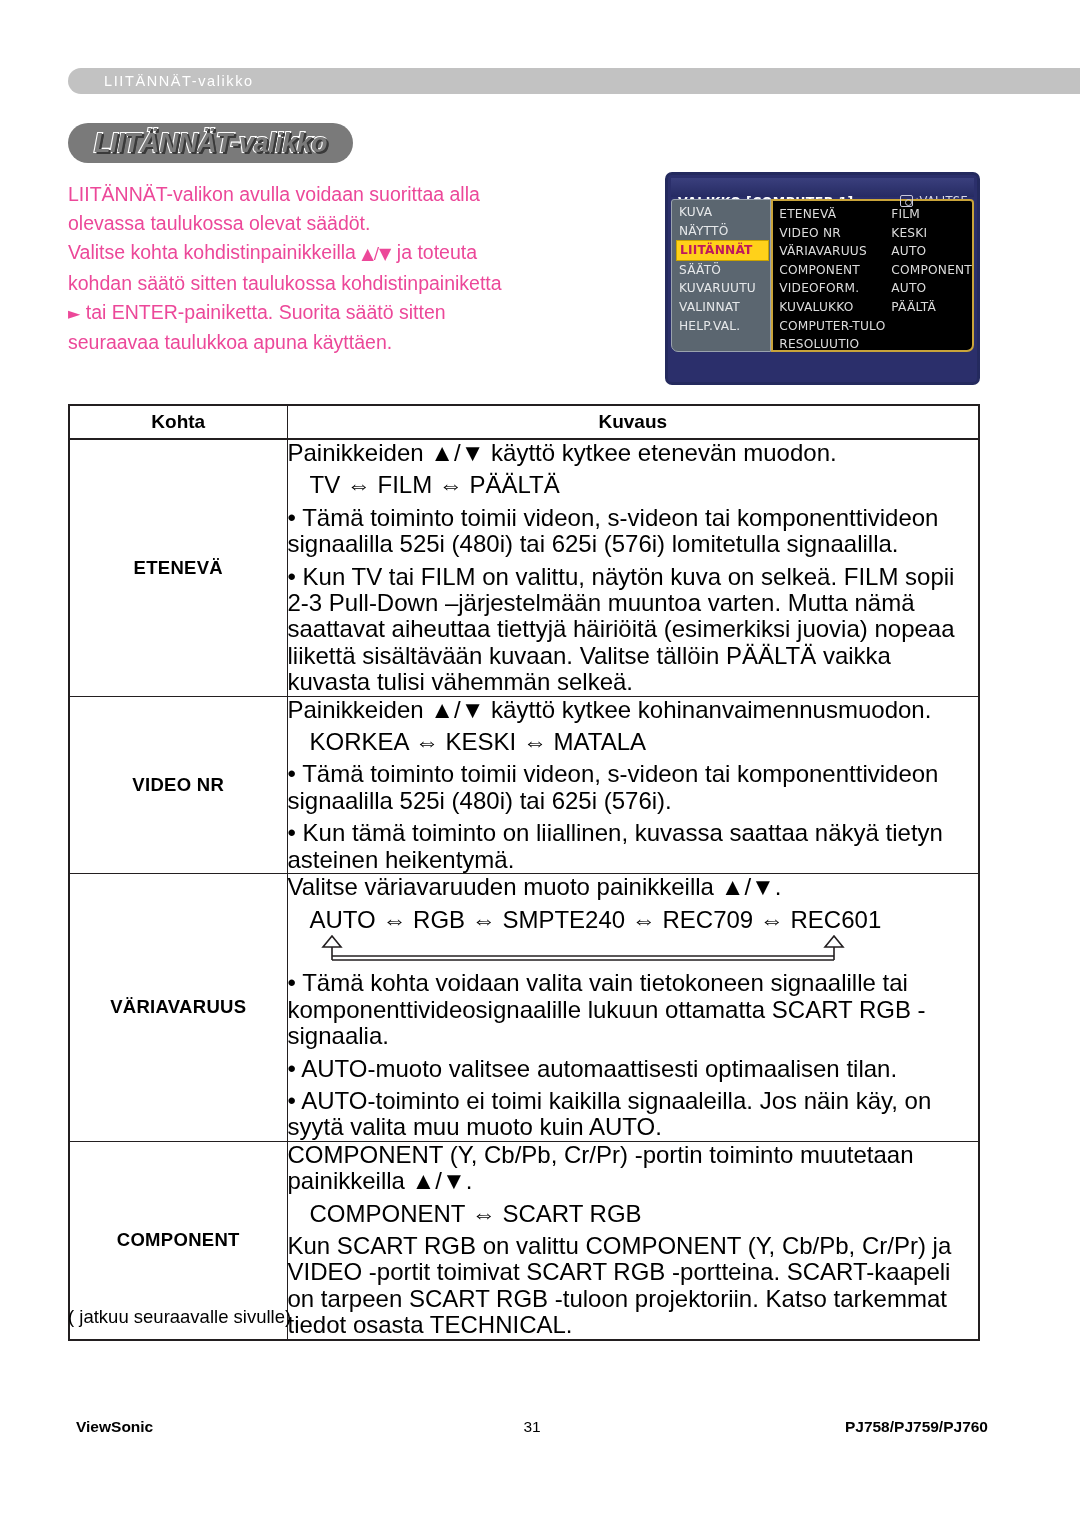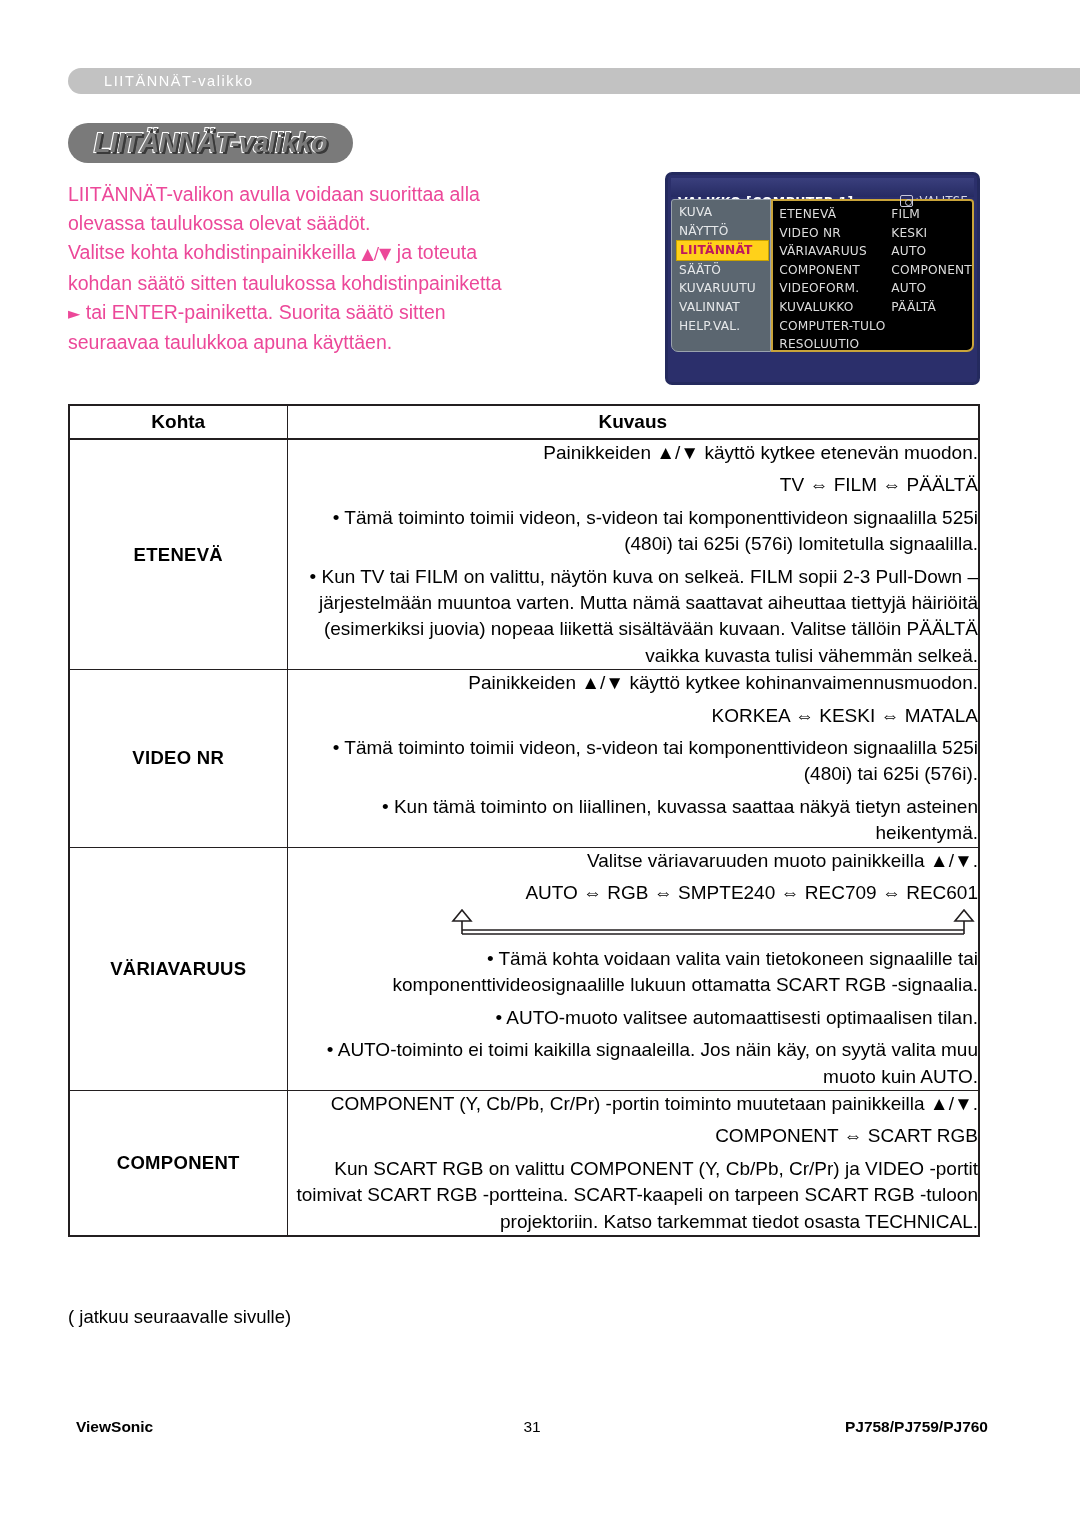--- a/index.html
+++ b/index.html
@@ -204,23 +204,22 @@
   .col-item { width: 218px; }
   .th-row th { border-bottom: 2.6px solid #231f20; }
   .cell-item {
     text-align: center;
     font-size: 18.5px;
     font-weight: bold;
     letter-spacing: 0.3px;
   }
   .cell-desc {
     padding: 9px 10px 10px 14px;
-    font-size: 19px;
+    font-size: 24px;
     line-height: 26.4px;
-    text-align: right;
   }
   .cell-desc p { margin: 0; }
   .cell-desc p + p { margin-top: 6px; }
   .indent { padding-left: 22px; }
 
   
   .loop-arrow {
     margin: 2px 0 4px 30px;
     width: 530px;
     height: 26px;

